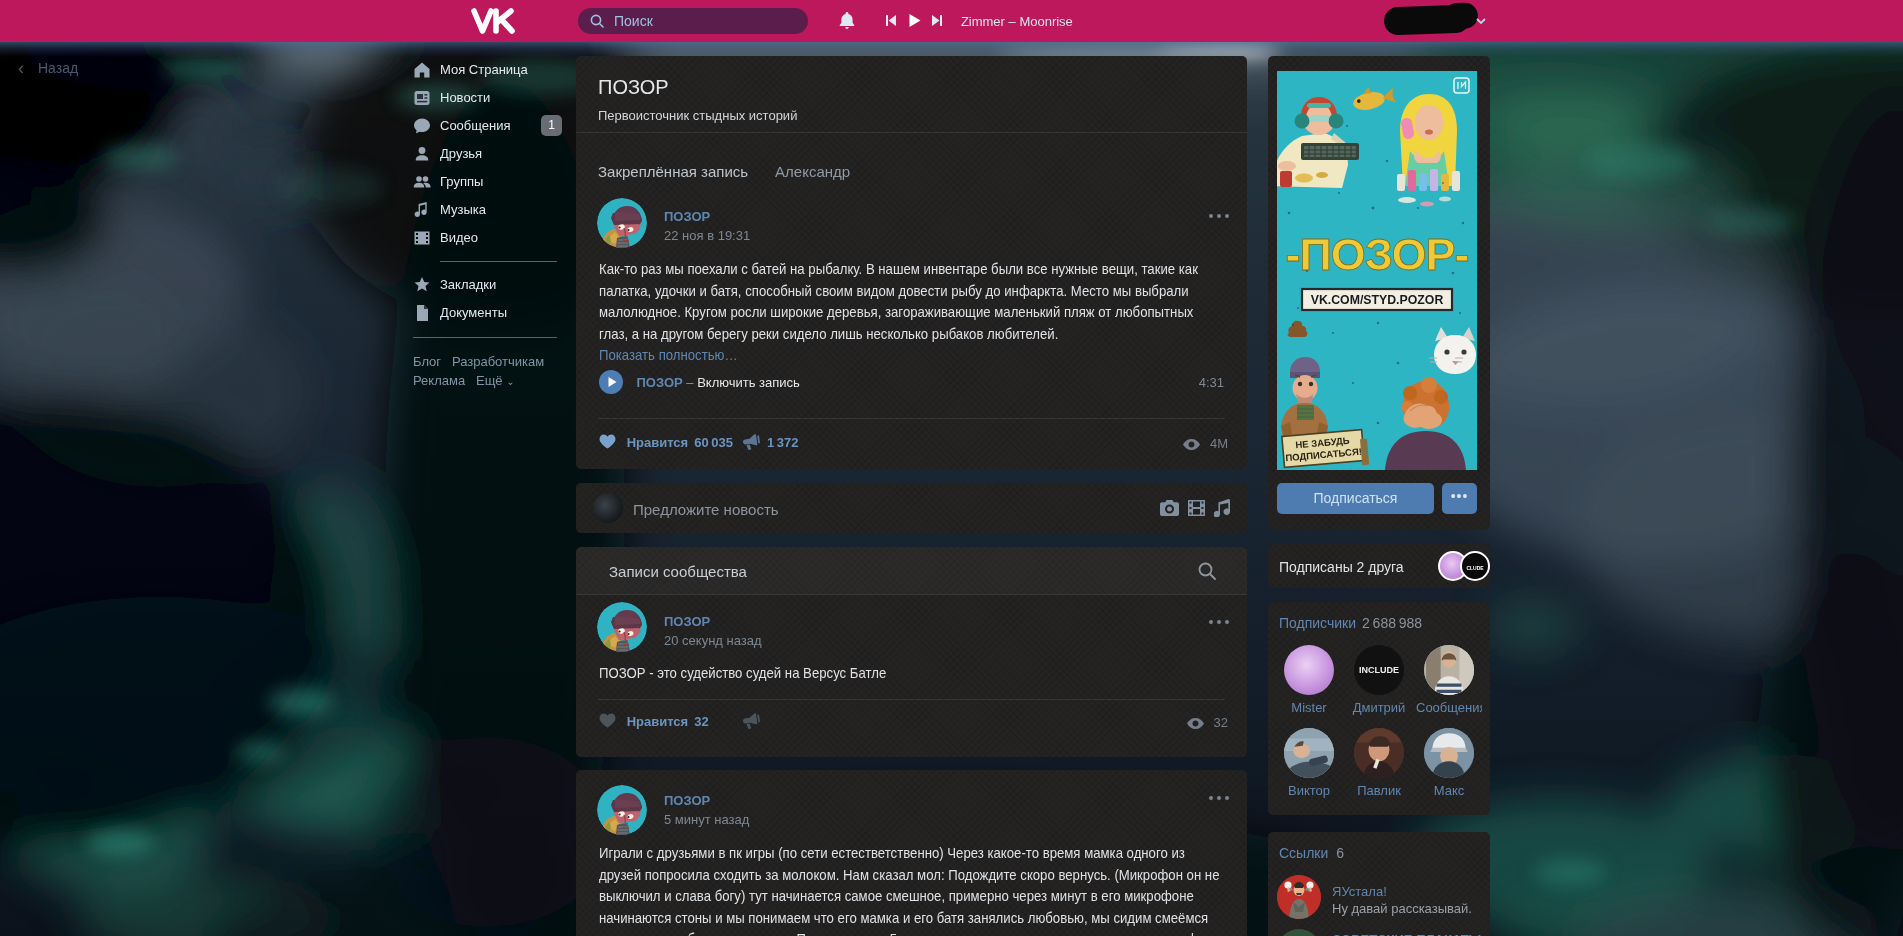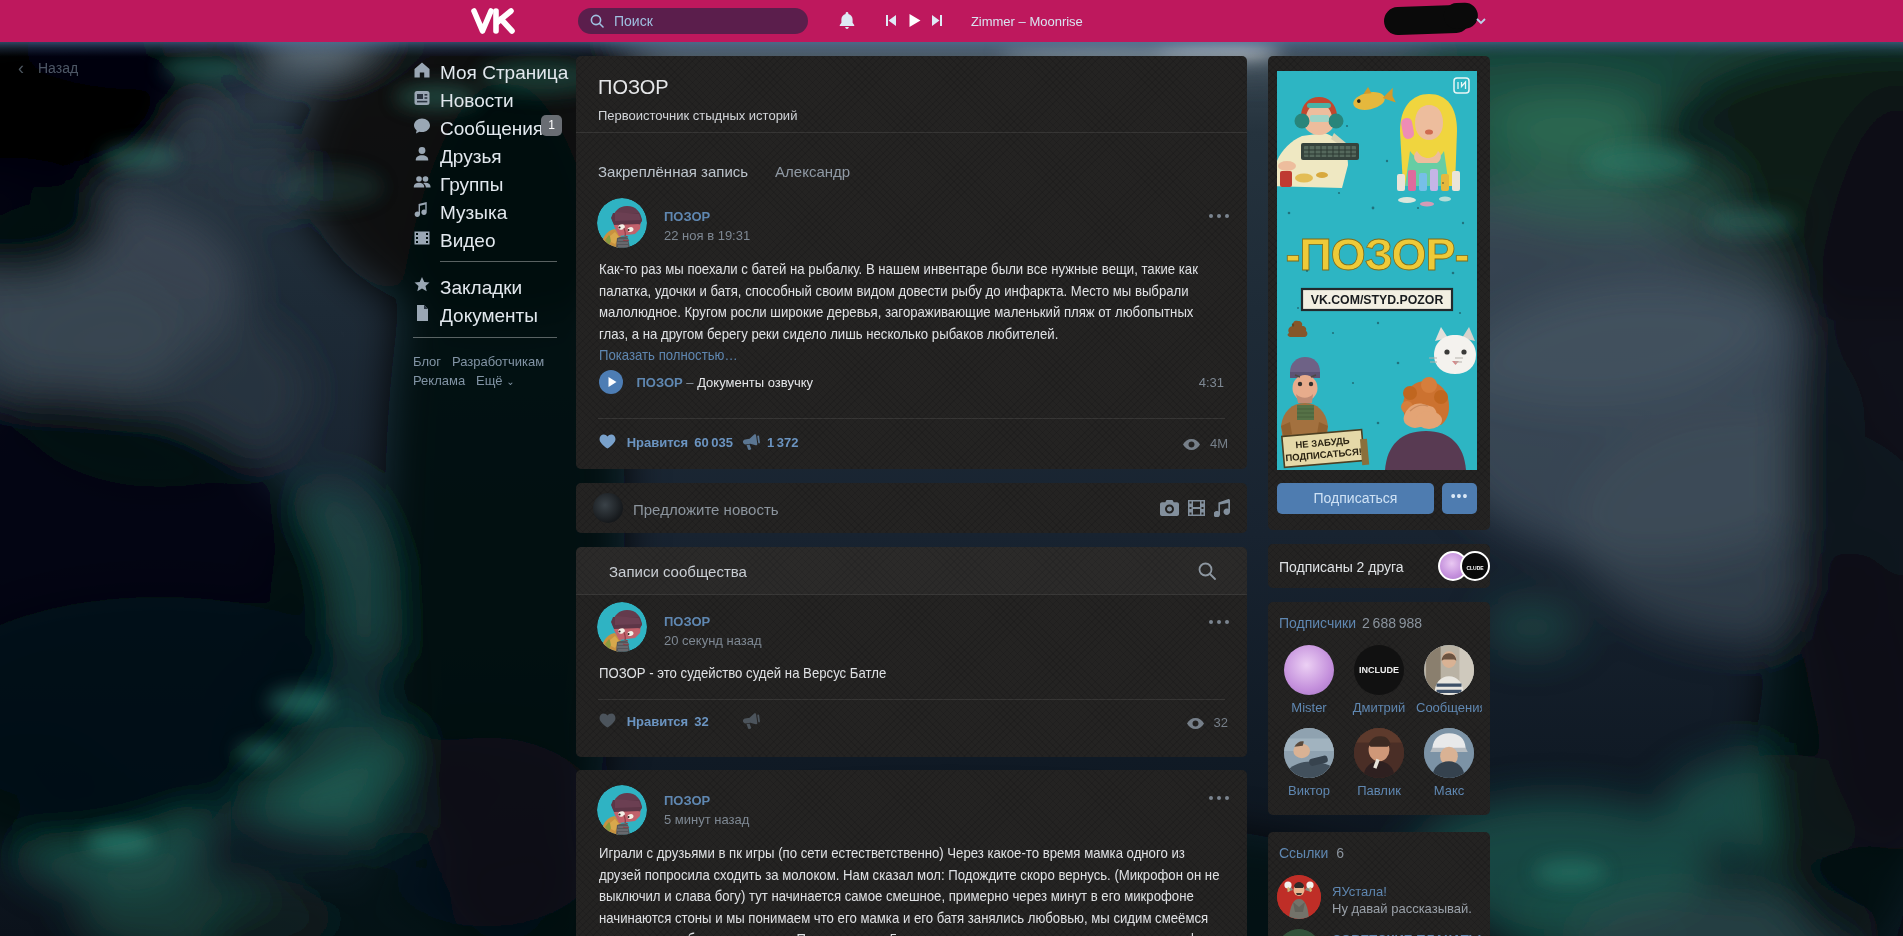--- a/index.html
+++ b/index.html
@@ -10,36 +10,36 @@
   
   .bg { position:absolute; left:0; top:42px; width:1903px; height:894px; overflow:hidden; }
   
   .topbar { position:absolute; left:0; top:0; width:1903px; height:42px; background:#be185d; z-index:10; }
   .search { position:absolute; left:578px; top:8px; width:230px; height:26px; border-radius:13px;
     background:rgba(9,36,62,.55); color:#9fc0e0; font-size:14px; line-height:26px; padding-left:36px; }
   .search svg { position:absolute; left:12px; top:6px; }
   .bell { position:absolute; left:839px; top:12px; }
   .player { position:absolute; left:884px; top:12px; height:18px; color:#d9e4f1; font-size:13px; }
   .player svg { vertical-align:middle; margin-right:7px; }
-  .player .t { vertical-align:middle; position:relative; top:1px; margin-left:16px; }
+  .player .t { vertical-align:middle; position:relative; top:1px; margin-left:6px; }
   .userblob { position:absolute; left:1384px; top:6px; width:86px; height:28px; background:#0a0a0a;
     border-radius:14px; transform:rotate(-2deg); }
   .userblob:after { content:""; position:absolute; right:-8px; top:-2px; width:34px; height:26px;
     background:#0a0a0a; border-radius:13px; }
   .uchev { position:absolute; left:1476px; top:16px; width:10px; height:10px; }
 
   
   .back { position:absolute; left:18px; top:58px; color:rgba(140,158,175,.55); font-size:14px; z-index:2; }
   .back .ch { font-size:18px; margin-right:14px; vertical-align:-1px; }
 
   
   .menu { position:absolute; left:413px; top:56px; width:160px; z-index:2; }
   .mi { position:relative; height:28px; }
   .mi svg { position:absolute; left:0; top:5px; }
-  .mi .lbl { position:absolute; left:27px; top:6px; font-size:19px; color:#e2e8ee; }
+  .mi .lbl { position:absolute; left:27px; top:6px; font-size:13px; color:#e2e8ee; }
   .mi .badge { position:absolute; left:128px; top:3px; width:21px; height:21px; border-radius:5px;
     background:#696d73; color:#fff; font-size:12px; text-align:center; line-height:21px; }
   .msep { border:none; border-top:1px solid rgba(255,255,255,.35); margin:9px 0 9px 27px; width:117px; }
   .msep2 { border:none; border-top:1px solid rgba(255,255,255,.35); margin:10px 0 14px 0; width:144px; }
   .mlinks { font-size:13px; color:#8294a5; line-height:19px; margin-top:3px; }
 
   
   .card { position:absolute; background:#242322; border-radius:5px; z-index:2;
     background-image:
       repeating-linear-gradient(45deg, rgba(0,0,0,.10) 0 1px, transparent 1px 5px),
@@ -339,21 +339,21 @@
     <div class="pname" style="left:88px; top:153px;">ПОЗОР</div>
     <div class="pdate" style="left:88px; top:172px;">22 ноя в 19:31</div>
     <div class="pdots" style="left:629px; top:158px;"><i></i><i></i><i></i></div>
     <div class="ptext" style="left:23px; top:202px; width:660px; white-space:nowrap;">Как-то раз мы поехали с батей на рыбалку. В нашем инвентаре были все нужные вещи, такие как<br>палатка, удочки и батя, способный своим видом довести рыбу до инфаркта. Место мы выбрали<br>малолюдное. Кругом росли широкие деревья, загораживающие маленький пляж от любопытных<br>глаз, а на другом берегу реки сидело лишь несколько рыбаков любителей.<br><span class="blue">Показать полностью…</span></div>
 
     <div style="position:absolute; left:23px; top:314px; width:625px;">
       <svg width="24" height="24" viewBox="0 0 24 24" style="vertical-align:middle;">
         <circle cx="12" cy="12" r="12" fill="#4d7db4"></circle>
         <path fill="#fff" d="M9.5 7l8 5-8 5z"></path>
       </svg>
-      <span style="font-size:13px; vertical-align:middle; margin-left:9px;"><b class="blue">ПОЗОР</b> <span style="color:#8d98a3">–</span> <span style="color:#e4e6e9">Документы озвучку</span></span>
+      <span style="font-size:13px; vertical-align:middle; margin-left:9px;"><b class="blue">ПОЗОР</b> <span style="color:#8d98a3">–</span> <span style="color:#e4e6e9">Включить запись</span></span>
       <span style="position:absolute; right:0; top:5px; font-size:13px; color:#7e8893;">4:31</span>
     </div>
     <div class="pdiv" style="left:22px; top:362px; width:627px;"></div>
 
     <div class="act" style="left:23px; top:378px;">
       <svg width="17" height="15" viewBox="0 0 18 16" style="vertical-align:-2px;">
         <path fill="#79a1cb" d="M9 15.5C4 11.8.5 8.7.5 5.2.5 2.6 2.5.5 5 .5c1.6 0 3 .8 4 2.1C10 1.3 11.4.5 13 .5c2.5 0 4.5 2.1 4.5 4.7 0 3.5-3.5 6.6-8.5 10.3z"></path>
       </svg>
       <span class="ablue" style="margin-left:7px;">Нравится</span><span class="ablue" style="margin-left:6px;">60 035</span>
       <span style="position:absolute; left:143px; top:0; white-space:nowrap;"><svg width="18" height="16" viewBox="0 0 18 16" style="vertical-align:-3px;">

